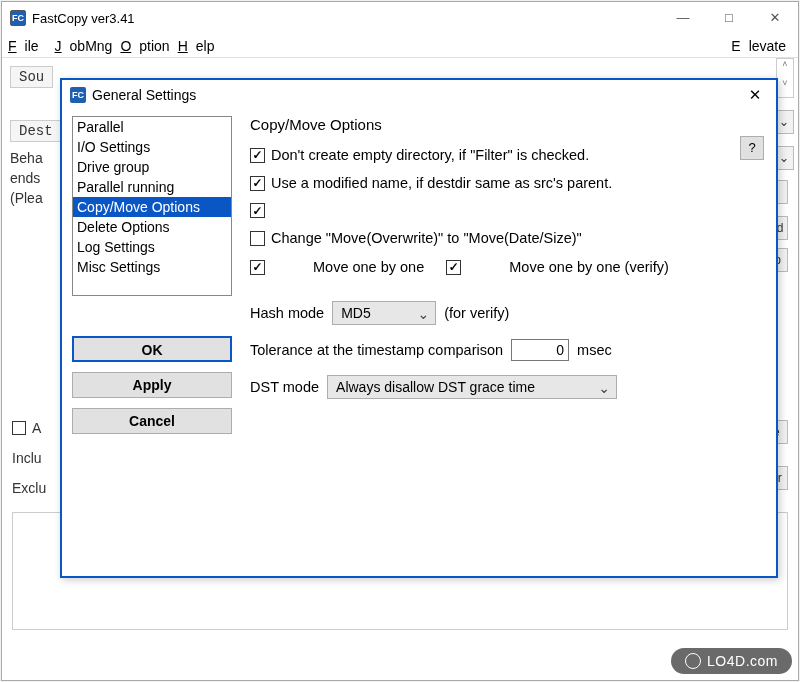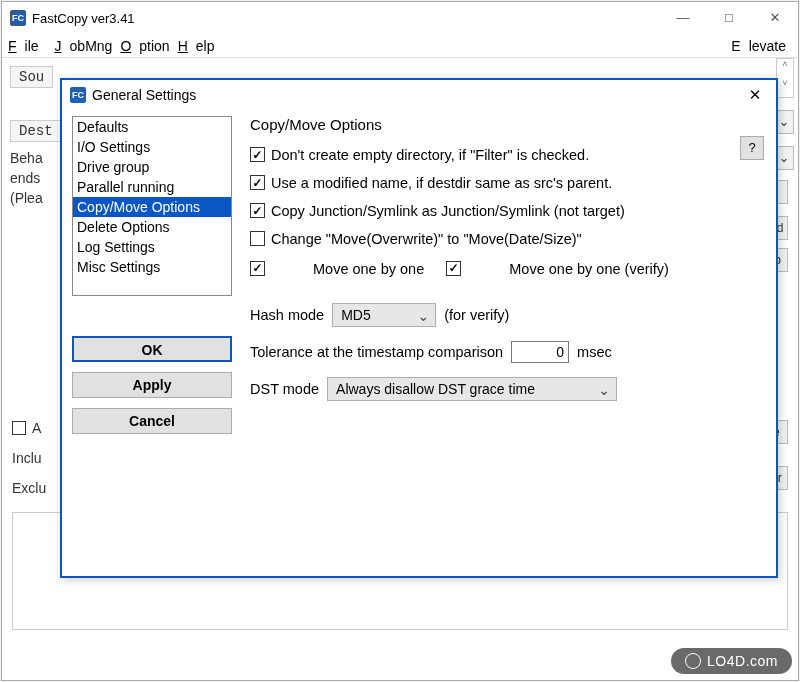--- a/index.html
+++ b/index.html
@@ -166,21 +166,21 @@
     right: 2px; top: 20px;
     width: 24px; height: 24px;
     border: 1px solid #adadad;
     background: #e1e1e1;
     text-align: center;
     line-height: 22px;
     font-size: 13px;
   }
   .cbrow {
     display: flex;
-    align-items: flex-start;
+    align-items: center;
     gap: 6px;
     margin-bottom: 12px;
   }
   .cbrow.inline { display: inline-flex; margin-right: 18px; gap: 48px; }
   .cbox {
     width: 15px; height: 15px;
     border: 1px solid #333;
     display: flex; align-items: center; justify-content: center;
     font-size: 12px;
     line-height: 12px;
@@ -333,21 +333,21 @@
 <div class="modal">
   <div class="modal-titlebar">
     <div class="app-icon">FC</div>
     <span>General Settings</span>
     <div style="flex:1"></div>
     <div class="modal-close">✕</div>
   </div>
   <div class="modal-body">
     <div class="left-col">
       <div class="settings-list">
-        <div class="li">Defaults</div>
+        <div class="li">Parallel</div>
         <div class="li">I/O Settings</div>
         <div class="li">Drive group</div>
         <div class="li">Parallel running</div>
         <div class="li selected">Copy/Move Options</div>
         <div class="li">Delete Options</div>
         <div class="li">Log Settings</div>
         <div class="li">Misc Settings</div>
       </div>
       <div style="height:20px"></div>
       <div class="dlg-button primary">OK</div>
@@ -362,21 +362,20 @@
       <div class="cbrow">
         <div class="cbox checked"></div>
         <span>Don't create empty directory, if "Filter" is checked.</span>
       </div>
       <div class="cbrow">
         <div class="cbox checked"></div>
         <span>Use a modified name, if destdir same as src's parent.</span>
       </div>
       <div class="cbrow">
         <div class="cbox checked"></div>
-        <span>Copy Junction/Symlink as Junction/Symlink (not target)</span>
       </div>
       <div class="cbrow">
         <div class="cbox"></div>
         <span>Change "Move(Overwrite)" to "Move(Date/Size)"</span>
       </div>
       <div>
         <div class="cbrow inline">
           <div class="cbox checked"></div>
           <span>Move one by one</span>
         </div>

